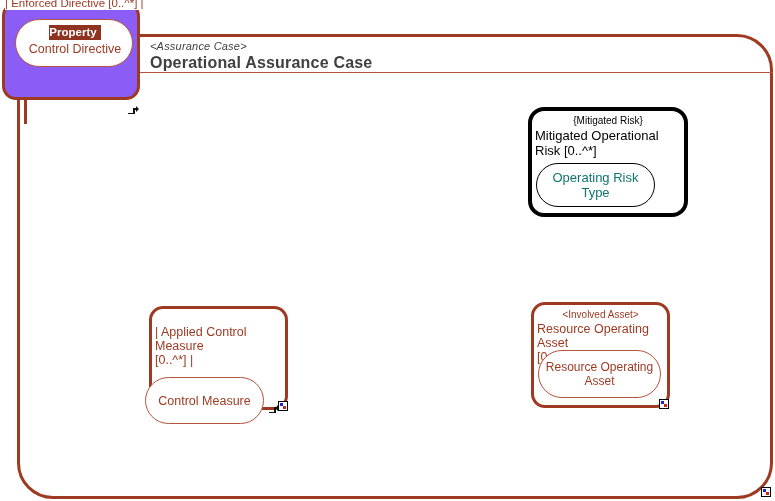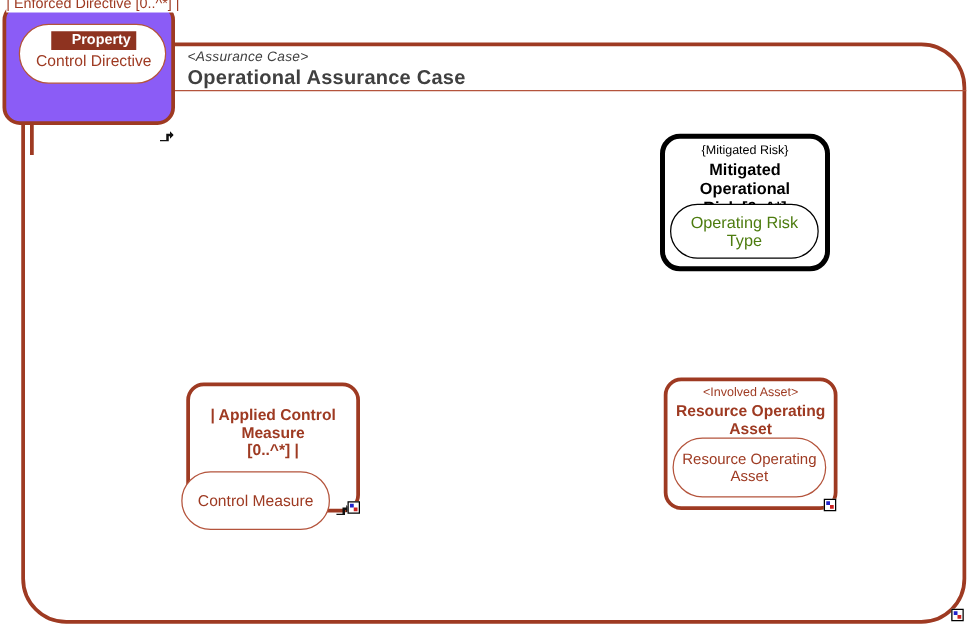--- a/index.html
+++ b/index.html
@@ -83,23 +83,23 @@
     color: #9e3a22;
     text-align: center;
     line-height: 12px;
     margin-top: 4px;
   }
   .part-box.thick-black .part-stereotype {
     color: #000000;
   }
   .part-title {
     font-size: 12.5px;
-    font-weight: bold;
-    color: #9e3a22;
-    text-align: center;
+    font-weight: normal;
+    color: #9e3a22;
+    text-align: left;
     line-height: 14px;
     margin-top: 1px;
     padding: 0 3px;
   }
   .part-box.thick-black .part-title {
     color: #000000;
     font-size: 13px;
     line-height: 15px;
   }
 
@@ -112,21 +112,21 @@
     background: #ffffff;
     display: flex;
     align-items: center;
     justify-content: center;
     color: #9e3a22;
     font-size: 12.5px;
     text-align: center;
   }
   .type-capsule.black {
     border: 1.5px solid #000000;
-    color: #4d7c0f;
+    color: #0f766e;
     font-size: 13px;
   }
 
   
   .enforced-directive {
     position: absolute;
     left: 2px;
     top: 2px;
     width: 138px;
     height: 98px;
@@ -163,21 +163,21 @@
     left: 0;
     top: 2px;
     width: 118px;
     text-align: center;
   }
   .ed-property span {
     background: #8e3320;
     color: #ffffff;
     font-size: 11.5px;
     font-weight: bold;
-    padding: 1px 4px 2px 16px;
+    padding: 1px 4px 2px 0;
     line-height: 13px;
   }
   .ed-type {
     position: absolute;
     left: 0;
     top: 22px;
     width: 118px;
     text-align: center;
     font-size: 12.5px;
     color: #9e3a22;
@@ -231,21 +231,21 @@
 <div id="canvas">
 
   <div class="assurance-case"></div>
   <div class="ac-divider"></div>
 
   <div class="ac-header">
     <div class="ac-stereotype">&lt;Assurance Case&gt;</div>
     <div class="ac-title">Operational Assurance Case</div>
   </div>
 
-  <div class="part-box thick-black" style="left:528px; top:107px; width:136px; height:110px;">
+  <div class="part-box thick-black" style="left:528px; top:107px; width:160px; height:110px;">
     <div class="part-stereotype">{Mitigated Risk}</div>
     <div class="part-title">Mitigated Operational</div>
     <div class="part-title" style="margin-top:0;">Risk [0..^*]</div>
   </div>
   <div class="type-capsule black" style="left:536px; top:163px; width:119px; height:44px;">
     <span>Operating Risk Type</span>
   </div>
 
   <div class="part-box" style="left:149px; top:306px; width:139px; height:104px;">
     <div class="part-title" style="margin-top:16px;">| Applied Control Measure</div>

